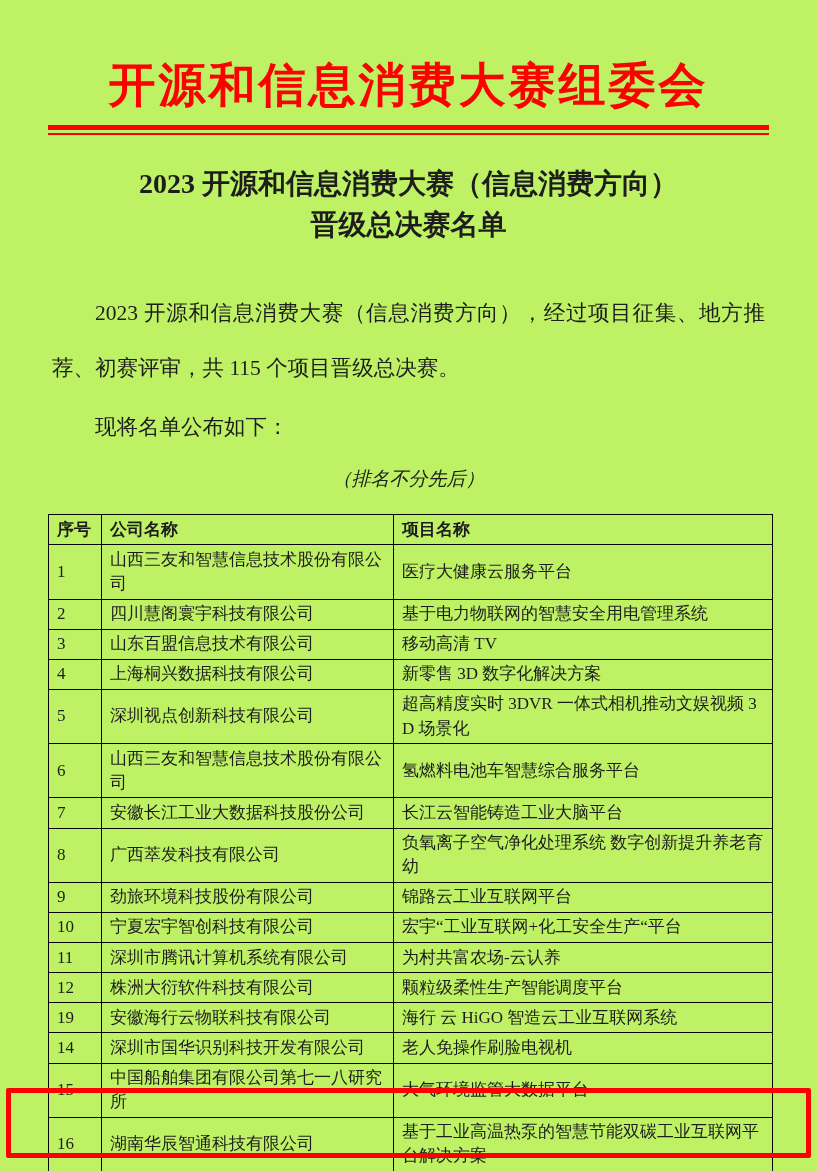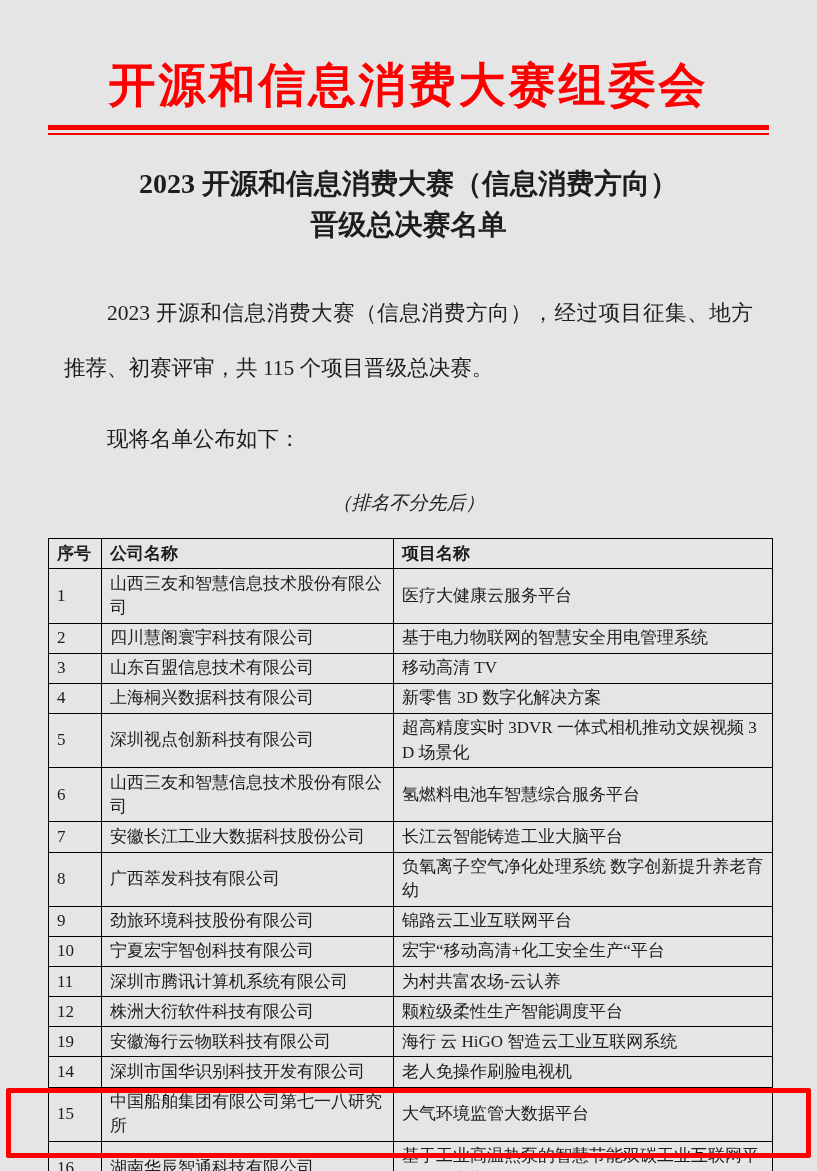--- a/index.html
+++ b/index.html
@@ -1,21 +1,21 @@
 <!DOCTYPE html>
 <html><head>
 <meta charset="utf-8">
 <style>
   html,body { margin:0; padding:0; background:#ffffff; }
   body {
     width:817px; height:1171px;
     font-family:"Liberation Serif","DejaVu Serif",serif;
     color:#1d1d1d;
   }
-  .page { position:relative; width:817px; height:1171px; overflow:hidden; background:#e5e5e5; }
+  .page { position:relative; width:817px; height:1171px; overflow:hidden; background:#bef264; }
   .content { padding:0 48px; }
 
   .org-header {
     margin-top:56px;
     text-align:center;
     color:#fe0000;
     font-size:47px;
     font-weight:bold;
     letter-spacing:3px;
     line-height:1.25;
@@ -23,21 +23,21 @@
   }
   .divider { margin-top:10px; }
   .divider-thick { height:5px; background:#fe0000; }
   .divider-thin  { height:2px; background:#fe0000; margin-top:3px; }
 
   .doc-title { text-align:center; font-weight:bold; font-size:28px; line-height:1.2; }
   .doc-title-1 { margin-top:32px; }
   .doc-title-2 { margin-top:8px; }
 
   .body-block { margin-top:44px; font-size:21.5px; }
-  .para { line-height:2.55; text-align:justify; text-indent:2em; margin:16px; }
+  .para { line-height:2.55; text-align:justify; text-indent:2em; margin:4px; }
   .note { text-align:center; font-size:19px; line-height:2.2; margin:0;font-style:italic; }
 
   table.list {
     border-collapse:collapse;
     margin-top:14px;
     width:724px;
     table-layout:fixed;
   }
   table.list th, table.list td {
     border:1px solid #000;
@@ -142,21 +142,21 @@
             <td>负氧离子空气净化处理系统 数字创新提升养老育幼</td>
           </tr>
         <tr>
             <td class="no-cell">9</td>
             <td>劲旅环境科技股份有限公司</td>
             <td>锦路云工业互联网平台</td>
           </tr>
         <tr>
             <td class="no-cell">10</td>
             <td>宁夏宏宇智创科技有限公司</td>
-            <td>宏宇“移动高清+化工安全生产“平台</td>
+            <td>宏宇“工业互联网+化工安全生产“平台</td>
           </tr>
         <tr>
             <td class="no-cell">11</td>
             <td>深圳市腾讯计算机系统有限公司</td>
             <td>为村共富农场-云认养</td>
           </tr>
         <tr>
             <td class="no-cell">12</td>
             <td>株洲大衍软件科技有限公司</td>
             <td>颗粒级柔性生产智能调度平台</td>

